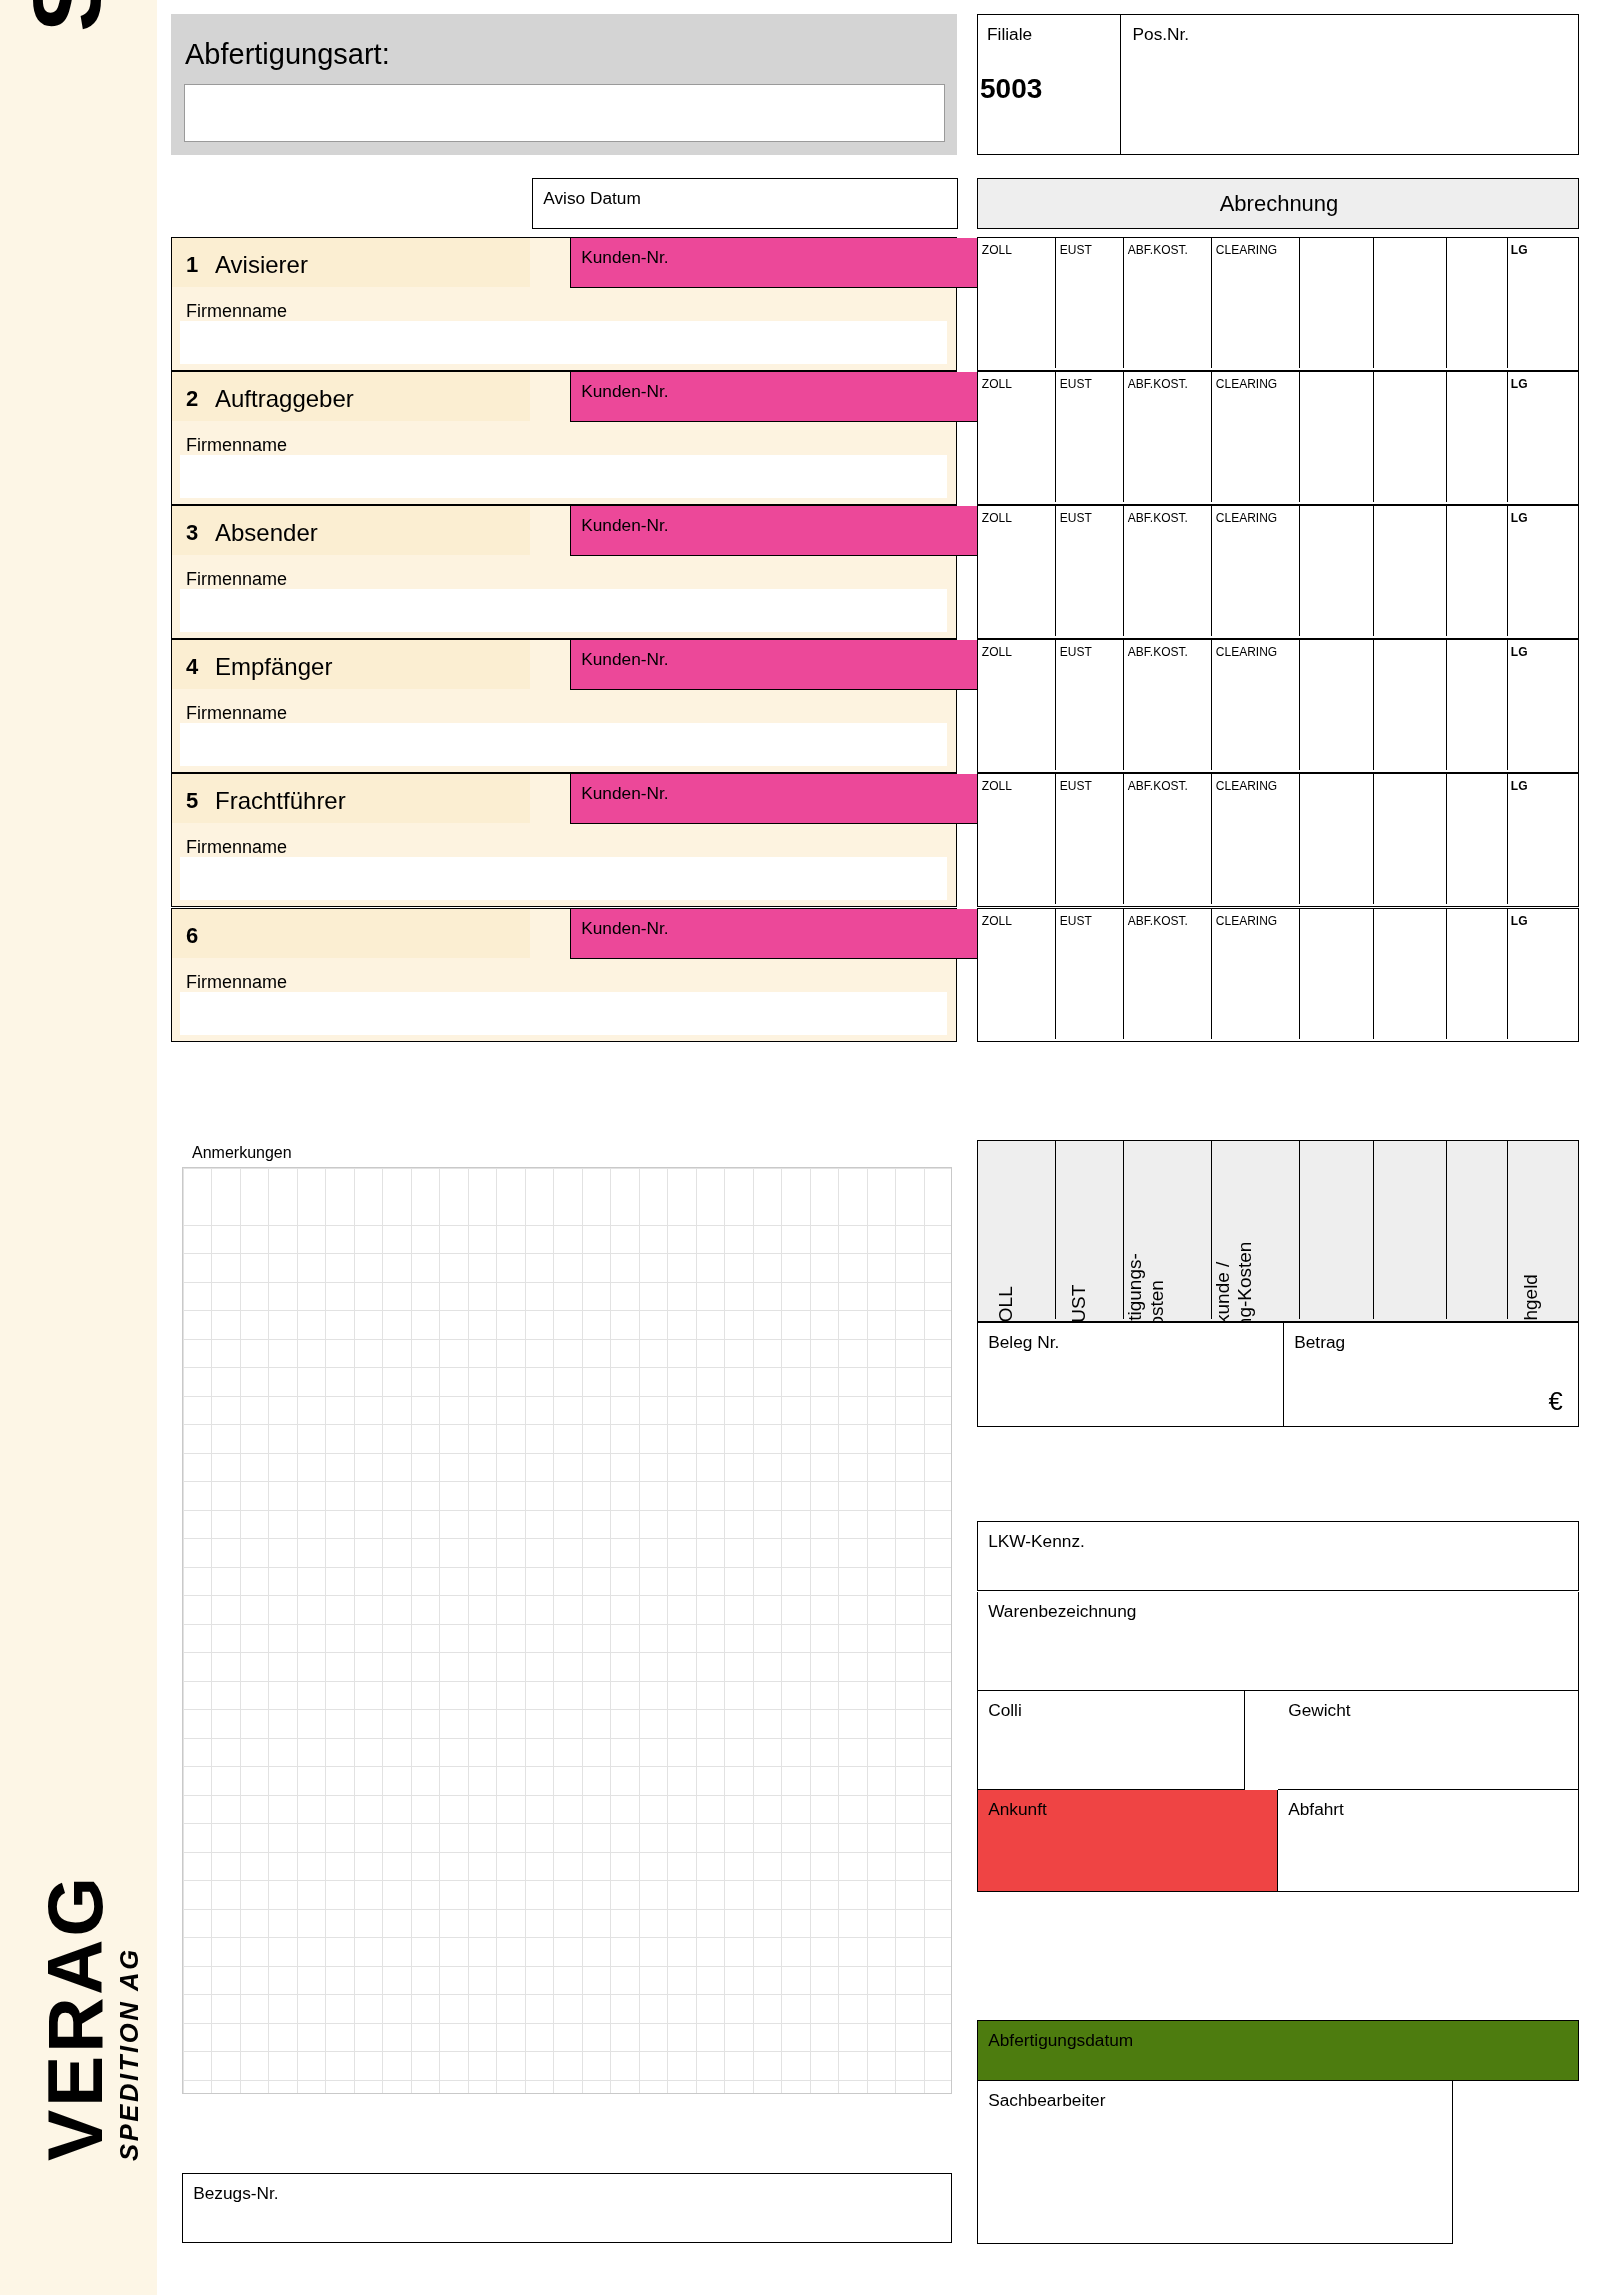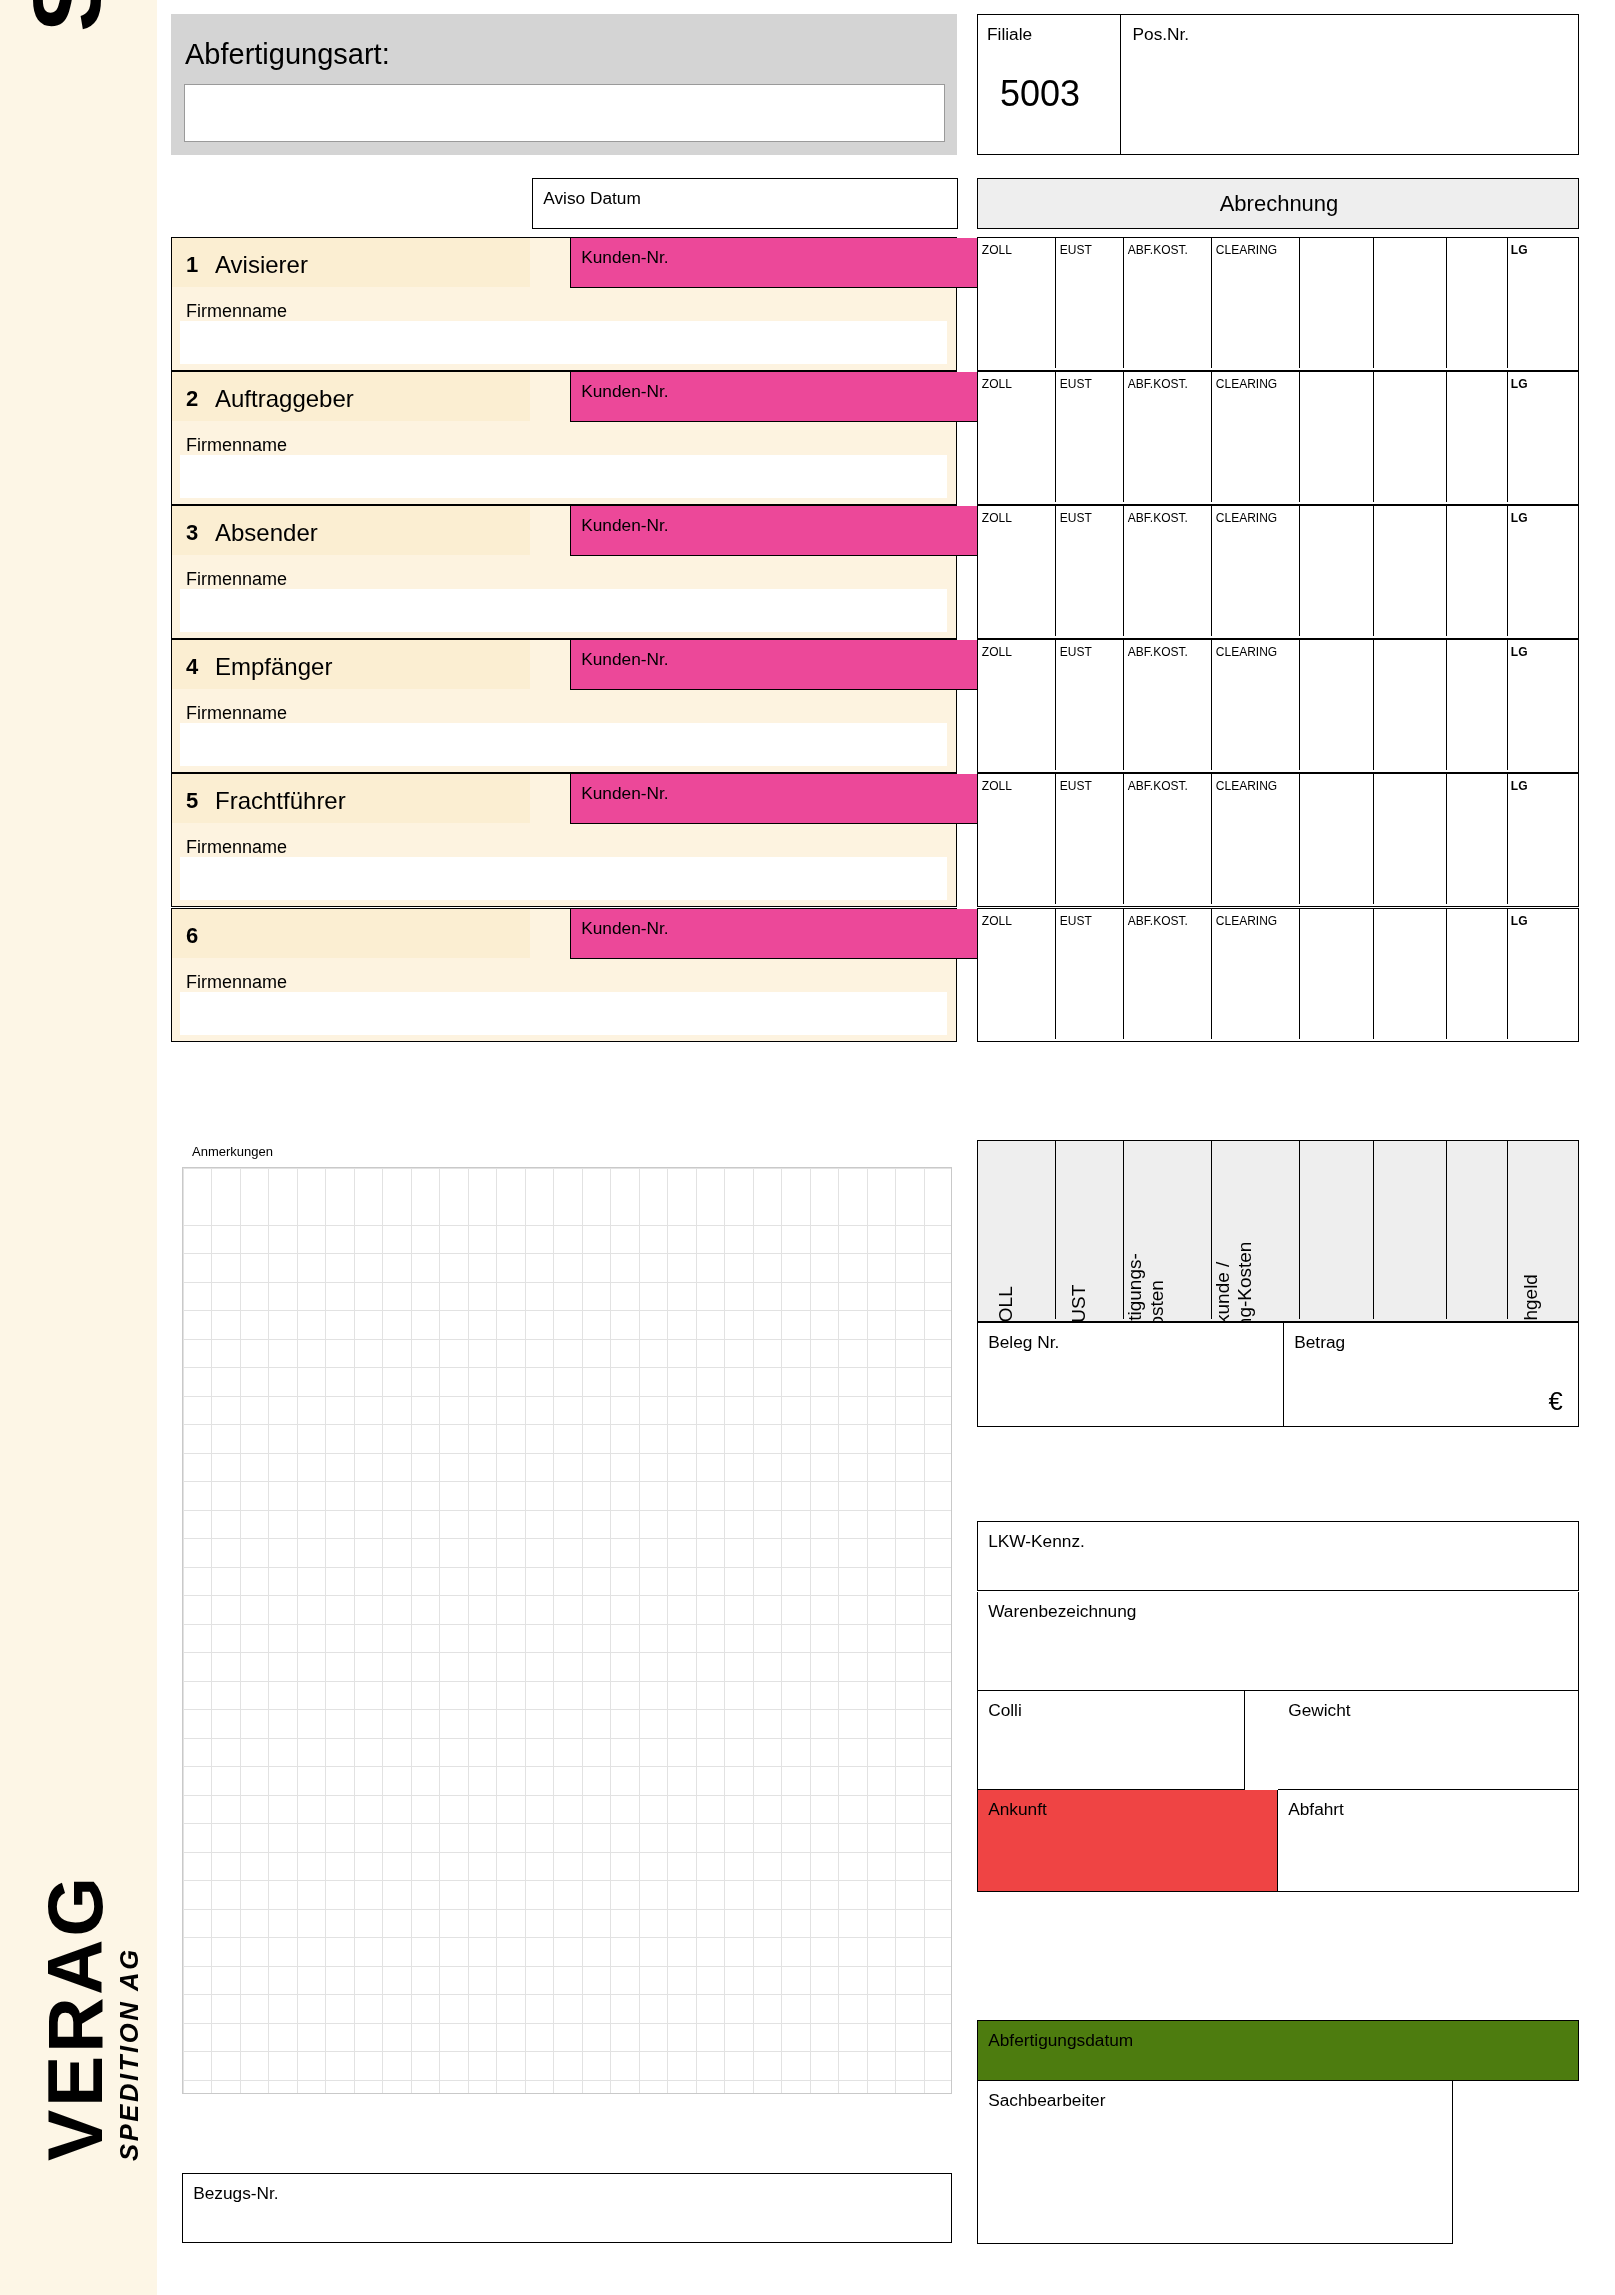--- a/index.html
+++ b/index.html
@@ -53,21 +53,21 @@
   }
   #abfert-input {
     position:absolute; left:12.8px; top:70px; width:761px; height:58px;
     background:#fff; border:1.3px solid #9a9a9a;
   }
   #filiale-box {
     position:absolute; left:977px; top:14px; width:144px; height:141px;
     border:1.9px solid #000; background:#fff;
   }
   #filiale-lbl { position:absolute; left:9px; top:9px; font-size:17.3px; }
-  #filiale-val { position:absolute; left:22px; top:58px; font-size:36px; font-weight:normal; }
+  #filiale-val { position:absolute; left:2px; top:58px; font-size:28px; font-weight:bold; }
   #posnr-box {
     position:absolute; left:1121px; top:14px; width:458px; height:141px;
     border:1.9px solid #000; border-left:0; background:#fff;
   }
   #posnr-lbl { position:absolute; left:11.5px; top:9px; font-size:17.3px; }
 
   
   #aviso-box {
     position:absolute; left:532px; top:178px; width:426px; height:51px;
     border:1.9px solid #000; background:#fff;
@@ -115,21 +115,21 @@
     position:absolute; left:977px; width:602px; height:134px;
     border:1.9px solid #000; background:#fff;
   }
   .costrow .cell {
     position:absolute; top:0; height:130px; border-right:1.3px solid #000;
   }
   .costrow .cell:last-child { border-right:0;font-weight:bold; }
   .costrow .ch { position:absolute; left:3.8px; top:5.1px; font-size:12px; }
 
   
-  #anmerk-lbl { position:absolute; left:192px; top:1144px; font-size:13px; }
+  #anmerk-lbl { position:absolute; left:192px; top:1144px; font-size:16px; }
   #anmerk-box {
     position:absolute; left:182px; top:1167px; width:770px; height:927px;
     border:1.3px solid #c9c9c9; background:#fff;
     background-image:
       repeating-linear-gradient(to right, #e2e2e2 0 0.6px, transparent 0.6px 28.5px),
       repeating-linear-gradient(to bottom, #e2e2e2 0 0.6px, transparent 0.6px 28.5px);
   }
 
   
   #vhead {

